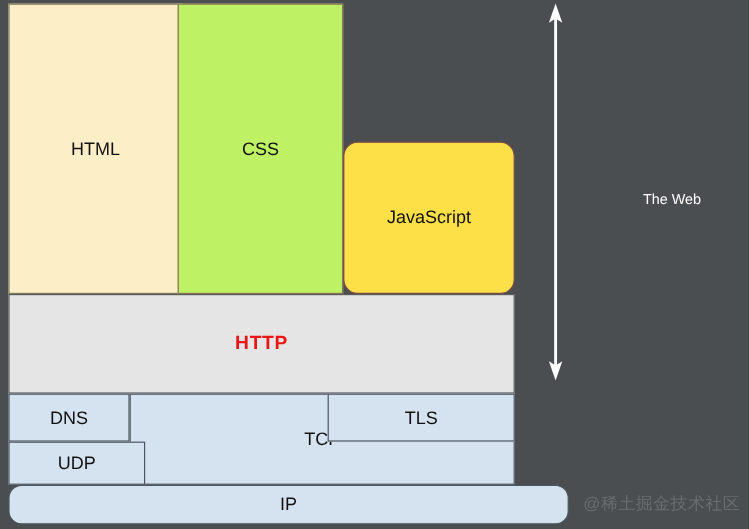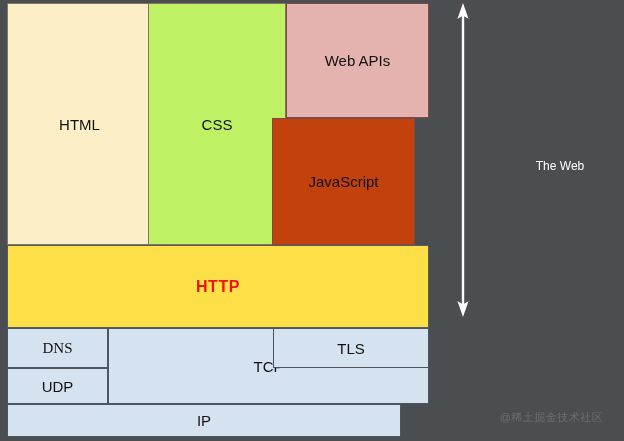--- a/index.html
+++ b/index.html
@@ -47,65 +47,66 @@
     background: #bef264;
     border-color: #8a7257;
   }
   .lyr-webapis {
     left: 286px; top: 3px;
     width: 143px; height: 115px;
     background: #e4b2af;
     border-color: #7a4a46;
   }
   .lyr-js {
-    left: 272px; top: 118px;
+    left: 286px; top: 118px;
     width: 143px; height: 127px;
-    background: #c2410c;
+    background: #fde047;
     border-color: #7a4a46;
+    border-radius: 12px;
   }
 
   
   .lyr-http {
     left: 7px;  top: 245px;
     width: 422px; height: 83px;
-    background: #fde047;
+    background: #e5e5e5;
     border-color: #5a5a5a;
   }
   .lyr-http .txt {
     color: #ea1616;
     font-weight: bold;
     font-size: 16px;
     letter-spacing: 0.6px;
   }
 
   
   .net {
     background: #d5e3f0;
     border-color: #4c5560;
     color: #111111;
   }
   .lyr-dns {
     left: 7px;  top: 328px;
-    width: 101px; height: 40px; font-family: Liberation Serif, serif;
+    width: 101px; height: 40px;
   }
   .lyr-udp {
     left: 7px;  top: 368px;
-    width: 101px; height: 36px;
+    width: 114px; height: 36px;
   }
   .lyr-tcp {
     left: 108px; top: 328px;
     width: 321px; height: 76px;
   }
   .lyr-tls {
     left: 273px; top: 328px;
     width: 156px; height: 40px; align-items: center;
   }
   .lyr-ip {
     left: 7px;  top: 404px;
-    width: 394px; height: 33px;
+    width: 467px; height: 33px; border-radius: 11px;
   }
 
   
   .web-label {
     position: absolute;
     left: 495px;
     top: 160px;
     width: 130px;
     text-align: center;
     color: #ffffff;
@@ -117,42 +118,39 @@
     left: 452px;
     top: 0px;
   }
   .watermark {
     position: absolute;
     left: 479px;
     top: 412px;
     width: 145px;
     text-align: center;
     color: #6a6d70;
-    font-size: 11px;
+    font-size: 14px;
     line-height: 1;
     letter-spacing: 0.5px;
     white-space: nowrap;
   }
 </style>
 </head>
 <body>
 
 <div id="stage">
 
   <div class="blk lyr-html">
     <span class="txt">HTML</span>
   </div>
 
   <div class="blk lyr-css">
     <span class="txt">CSS</span>
   </div>
 
-  <div class="blk lyr-webapis">
-    <span class="txt">Web APIs</span>
-  </div>
 
   <div class="blk lyr-js">
     <span class="txt">JavaScript</span>
   </div>
 
   <div class="blk lyr-http">
     <span class="txt">HTTP</span>
   </div>
 
   <div class="blk net lyr-tcp">

